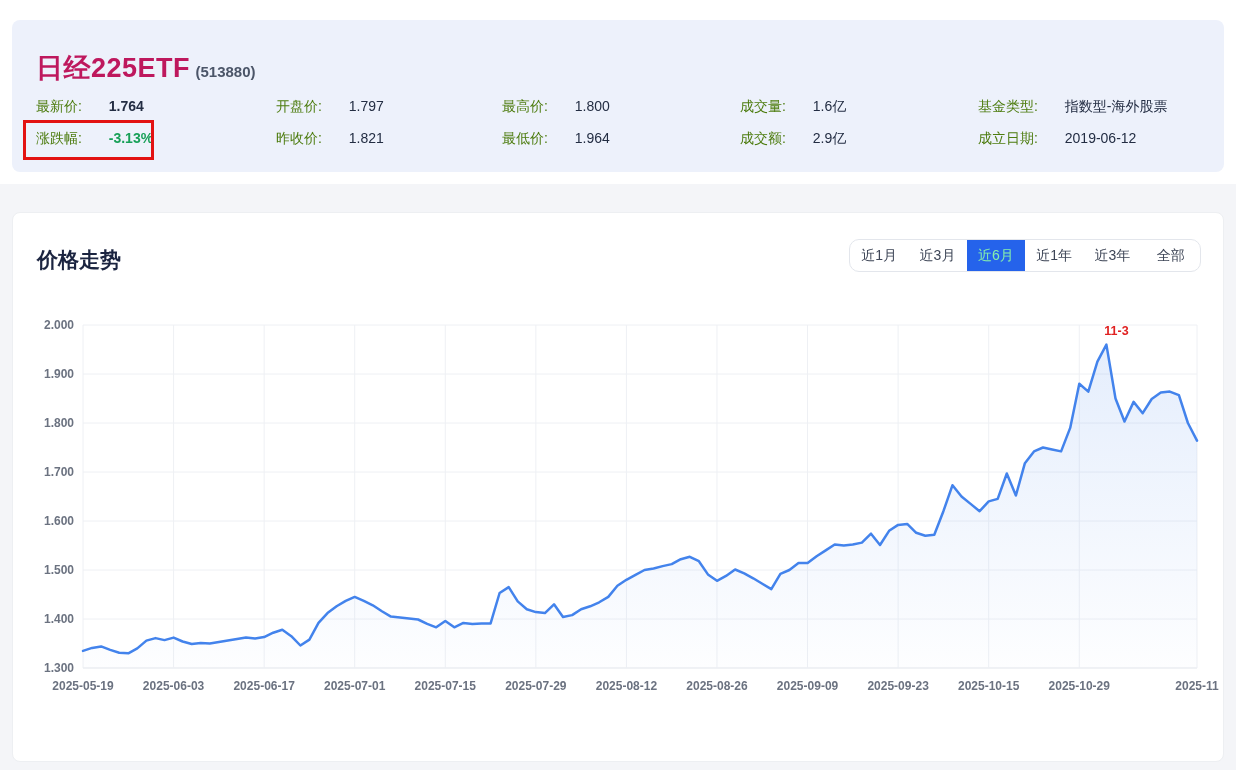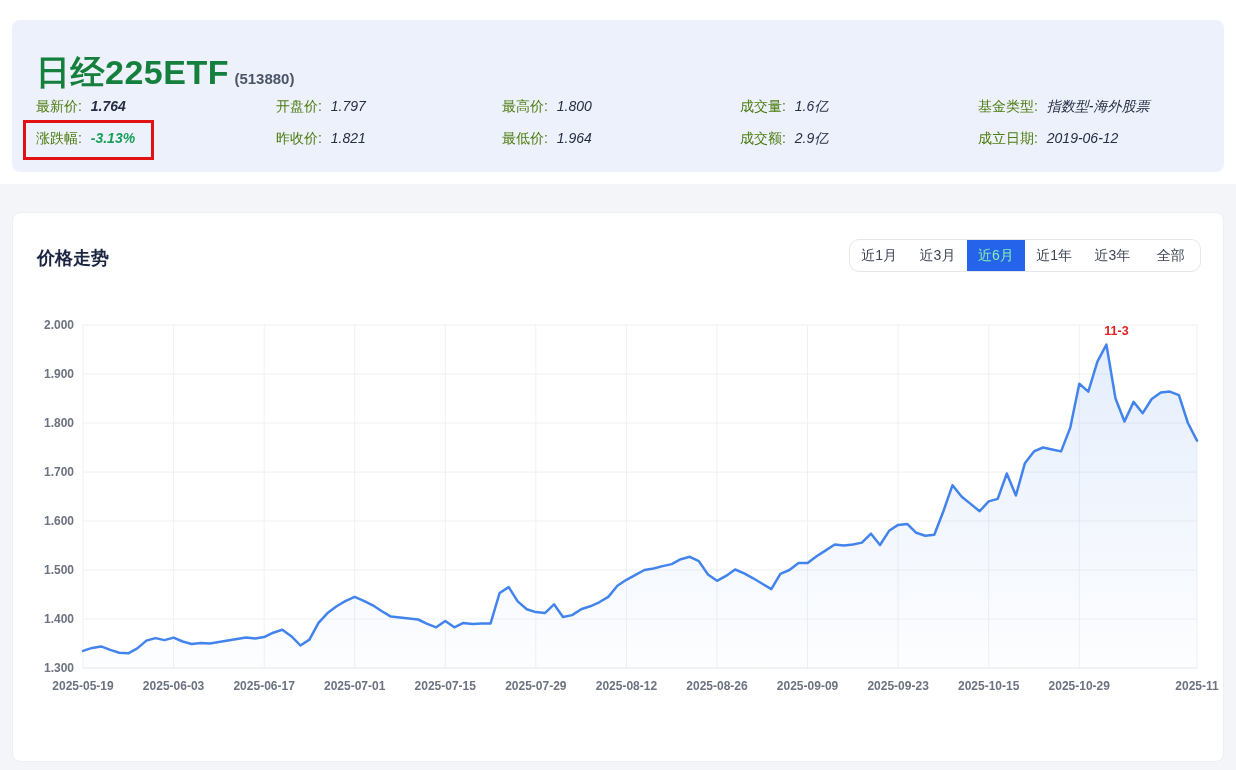--- a/index.html
+++ b/index.html
@@ -14,42 +14,42 @@
   .lower-bg {
     position: absolute; left: 0; top: 184px; width: 1236px; height: 586px;
     background: #f4f5f8;
   }
   
   .header-card {
     position: absolute; left: 12px; top: 20px; width: 1212px; height: 152px;
     background: #edf1fb; border-radius: 8px;
   }
   .title-row { position: absolute; left: 24px; top: 30px; white-space: nowrap; }
-  .fund-name { display: inline; font-size: 34px; font-weight: bold; color: #15803d; letter-spacing: 0.5px; }
+  .fund-name { display: inline; font-size: 27px; font-weight: bold; color: #be185d; letter-spacing: 0.5px; }
   .fund-code { display: inline; font-size: 15px; font-weight: bold; color: #4b5568; margin-left: 1px; }
   .stat { position: absolute; font-size: 14px; line-height: 18px; white-space: nowrap; }
   .stat .s-label { color: #4d7c0f; }
-  .stat .s-value { color: #232d43; margin-left: 5px; font-style: italic; }
+  .stat .s-value { color: #232d43; margin-left: 23px; }
   .stat .s-value.bold { font-weight: bold; }
   .stat .s-value.green { color: #18a058; font-weight: bold; }
   .r0 { top: 77px; } .r1 { top: 109px; }
   .c0 { left: 24px; } .c1 { left: 264px; } .c2 { left: 490px; } .c3 { left: 728px; } .c4 { left: 966px; }
   .box-overlay {
     position: absolute; left: 11px; top: 100px; width: 131px; height: 40px;
     border: 3px solid #e31212; pointer-events: none;
   }
   
   .chart-card {
     position: absolute; left: 12px; top: 212px; width: 1212px; height: 550px;
     background: #ffffff; border: 1px solid #edeff2; border-radius: 8px;
     overflow: hidden;
   }
   .card-title {
     position: absolute; left: 24px; top: 33px;
-    font-size: 18px; font-weight: bold; color: #1b2440;
+    font-size: 21px; font-weight: bold; color: #1b2440;
   }
   .range-tabs {
     position: absolute; left: 836px; top: 26px; width: 352px; height: 33px;
     border: 1px solid #e3e6ec; border-radius: 10px; background: #ffffff;
     display: flex; overflow: hidden;
   }
   .tab {
     flex: 1 1 0; border: none; background: transparent; cursor: pointer;
     font-size: 14px; color: #3d4556; font-family: inherit;
     display: flex; align-items: center; justify-content: center;

